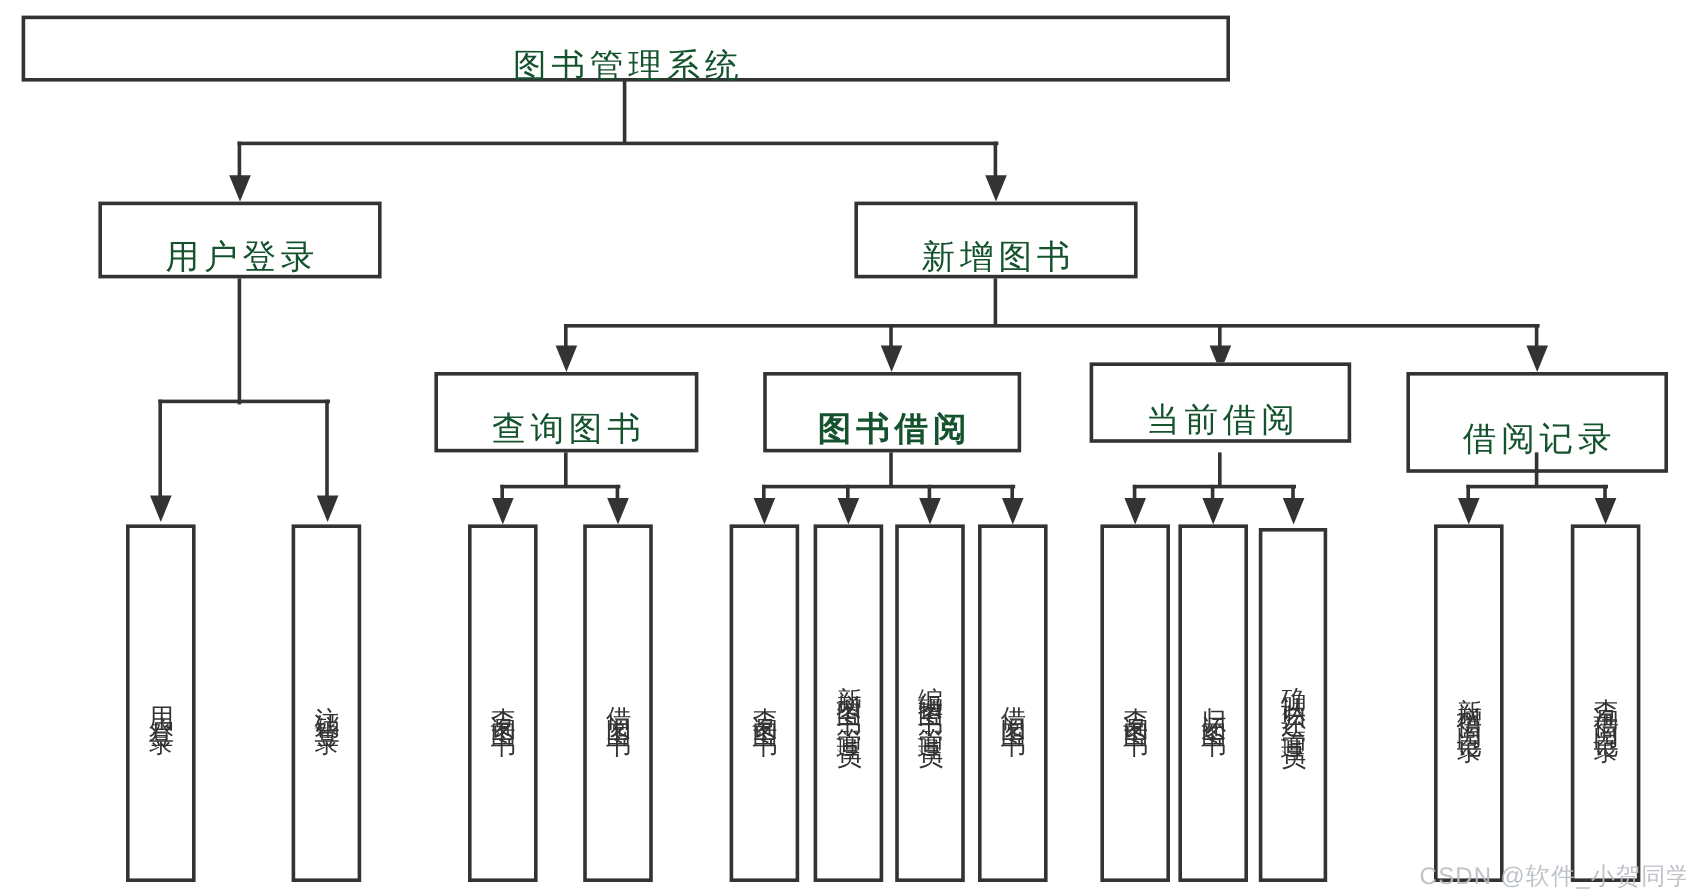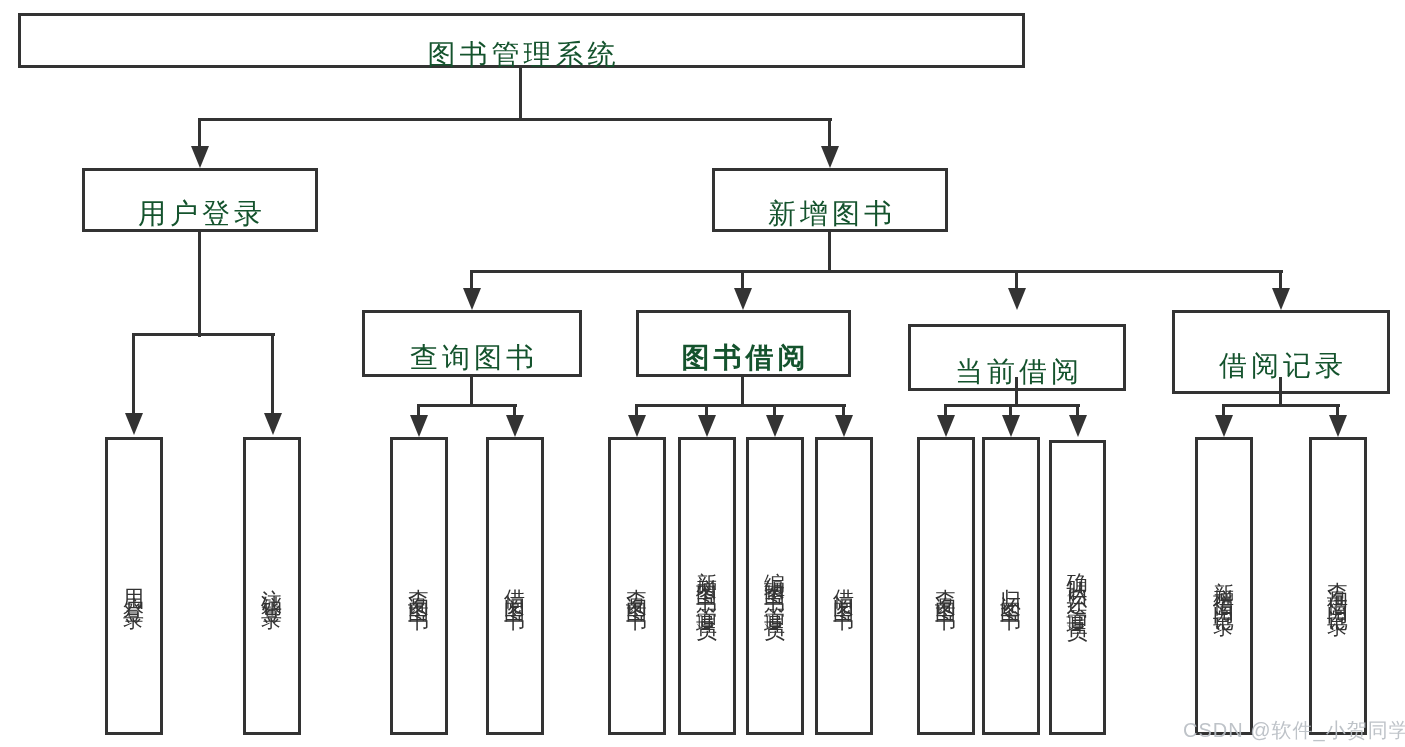--- a/index.html
+++ b/index.html
@@ -85,21 +85,21 @@
   <div class="arr" style="left:1008px; top:288px;"></div>
   <div class="vl" style="left:1279px; top:270px; height:20px;"></div>
   <div class="arr" style="left:1272px; top:288px;"></div>
 
   <div class="box h" style="left:362px; top:310px; width:220px; height:67px;">
     <span>查询图书</span>
   </div>
   <div class="box h" style="left:636px; top:310px; width:215px; height:67px;font-weight:bold;">
     <span>图书借阅</span>
   </div>
-  <div class="box h" style="left:908px; top:324px; width:218px; height:67px;">
+  <div class="box h" style="left:908px; top:302px; width:218px; height:67px;">
     <span>当前借阅</span>
   </div>
   <div class="box h" style="left:1172px; top:310px; width:218px; height:84px;">
     <span>借阅记录</span>
   </div>
 
   <div class="vl" style="left:470px; top:377px; height:29px;"></div>
   <div class="hl" style="left:417px; top:404px; width:100px;"></div>
   <div class="vl" style="left:417px; top:404px; height:13px;"></div>
   <div class="arr" style="left:410px; top:415px;"></div>

